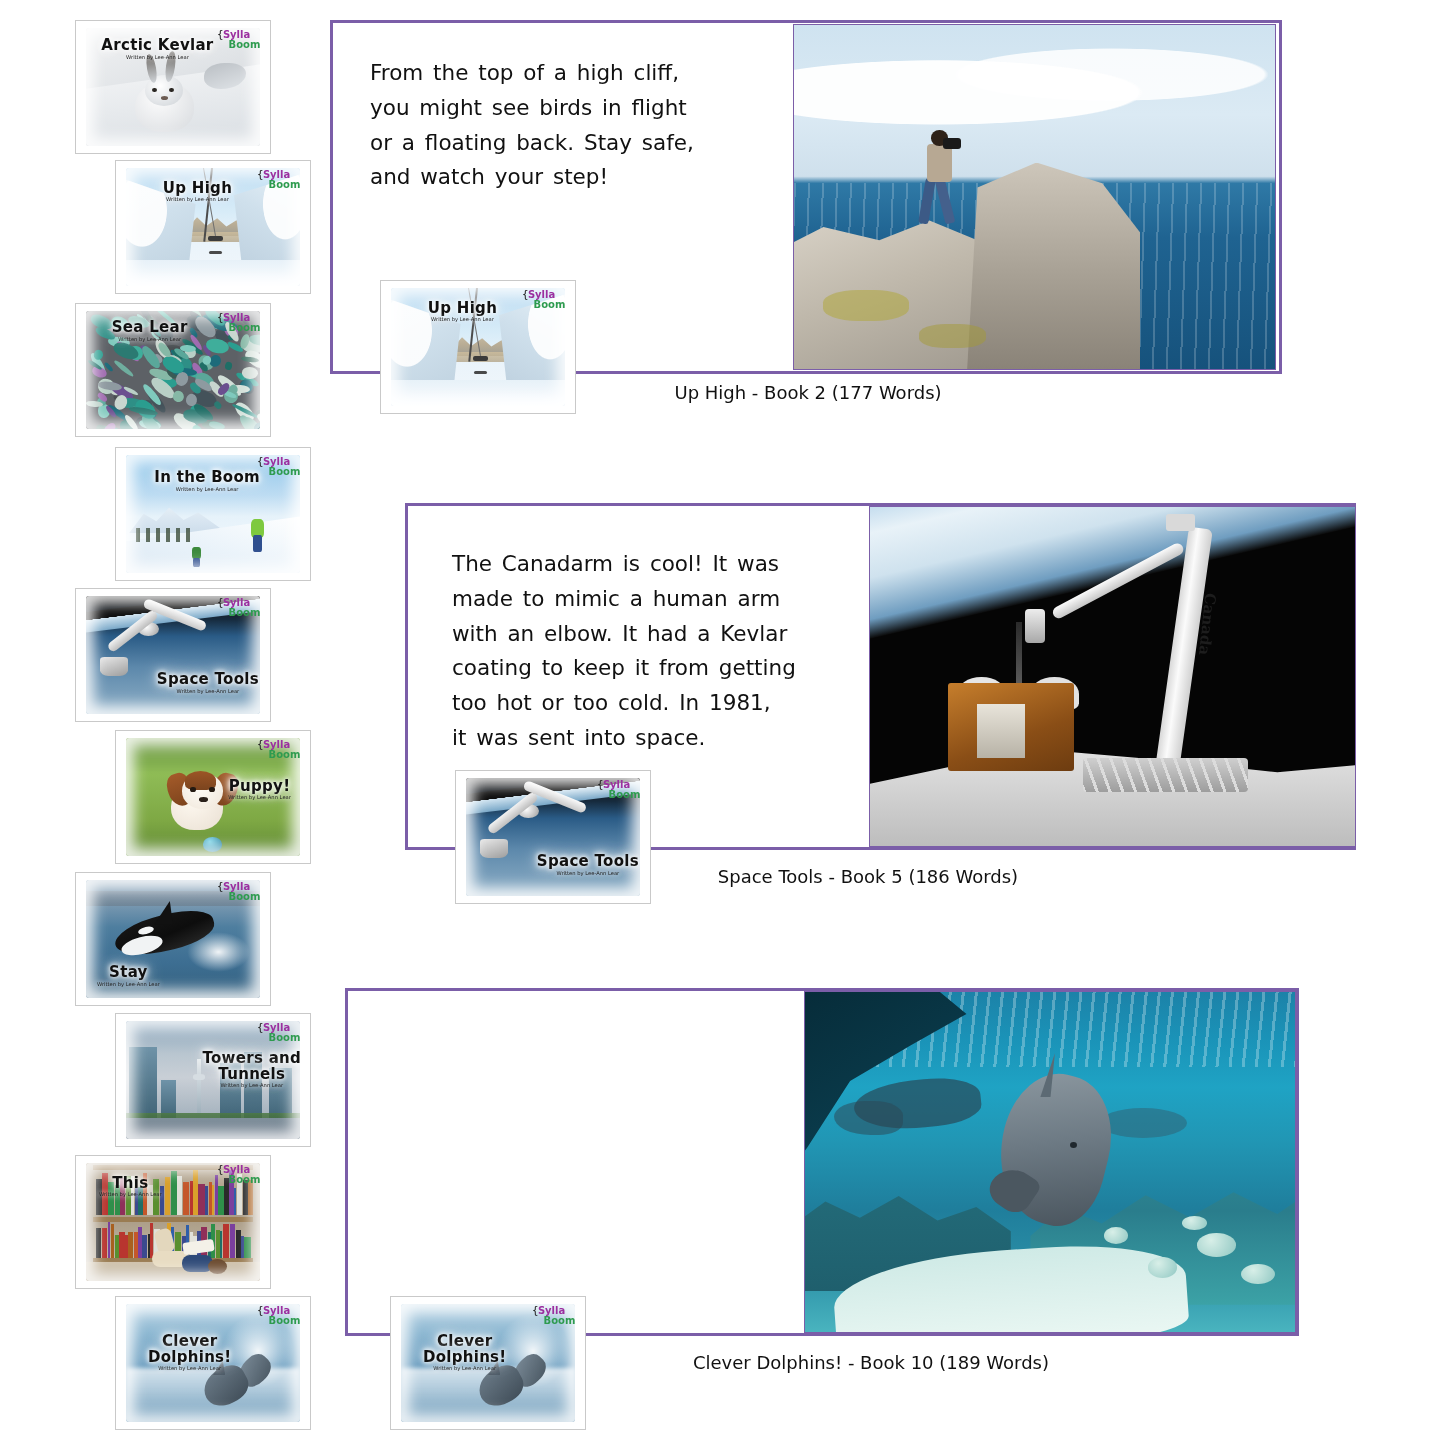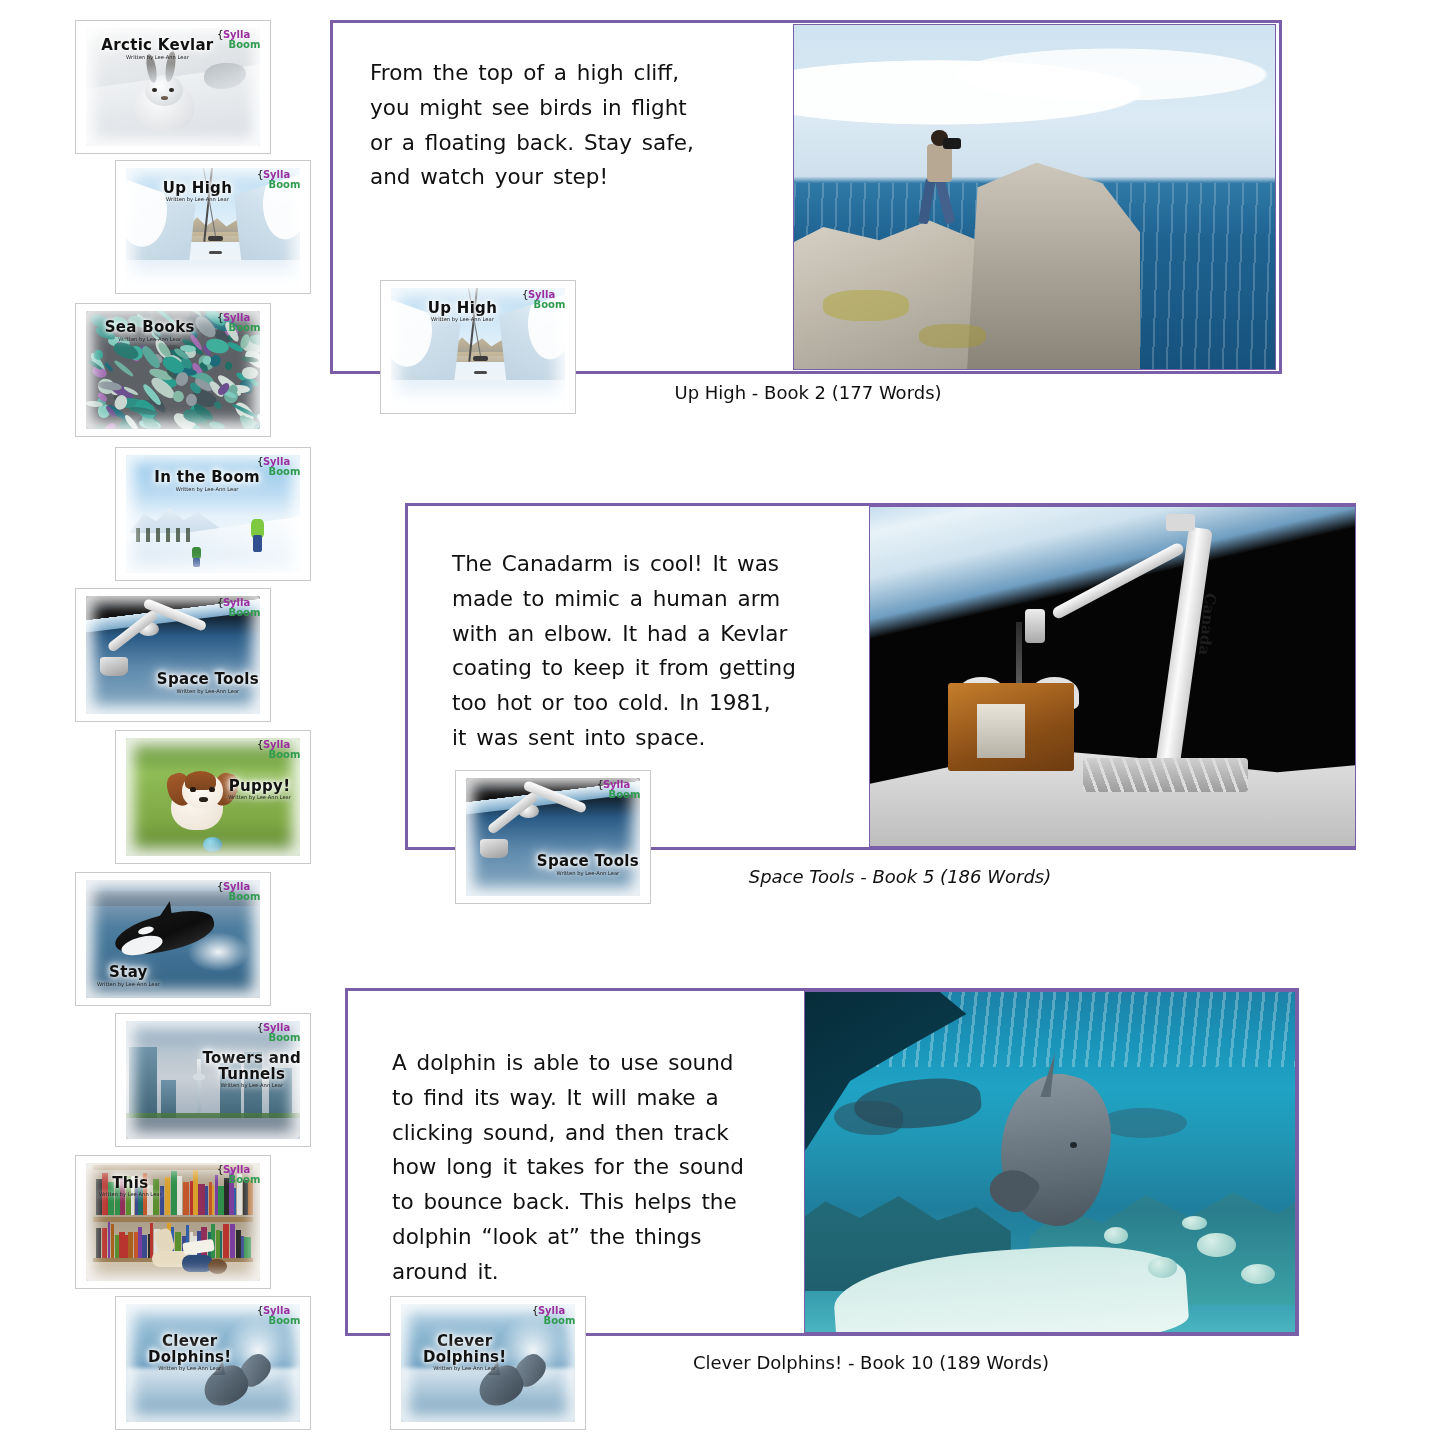--- a/index.html
+++ b/index.html
@@ -484,21 +484,21 @@
           <div class="g" style="left:52.0%;top:51.9%;width:7.0%;height:12.1%;background:#8e9aa0;transform:rotate(28deg);"></div>
           <div class="g" style="left:27.7%;top:77.0%;width:13.4%;height:12.9%;background:#2a9d8f;transform:rotate(38deg);"></div>
           <div class="g" style="left:43.6%;top:39.9%;width:13.2%;height:11.5%;background:#2a9d8f;transform:rotate(29deg);"></div>
           <div class="g" style="left:25.0%;top:82.4%;width:16.4%;height:5.2%;background:#2b7a72;transform:rotate(10deg);"></div>
           <div class="g" style="left:60.2%;top:97.6%;width:7.9%;height:7.5%;background:#3fae9b;transform:rotate(57deg);"></div>
           <div class="g" style="left:40.2%;top:29.4%;width:9.9%;height:6.9%;background:#86b8a6;transform:rotate(51deg);"></div>
         </div>
       <div class="vignette"></div>
     </div>
     <div class="titlebox" style="left:6%;top:12%;width:64%;font-size:15px;">
-      <span>Sea  Books</span>
+      <span>Sea  Lear</span>
       <span class="byline" style="font-size:5.2px;">Written by Lee-Ann Lear</span>
     </div>
     <div class="logo" style="right:5%;top:7%;font-size:10px;">
       <span class="lhead">{</span><span class="l1">Sylla</span><br>
       <span style="margin-left:12px;" class="l3">Boom</span>
     </div>
   </div>
 
   <div class="cover" style="left:115px;top:447px;width:196px;height:134px;">
     <div class="art">
@@ -823,31 +823,24 @@
     <div class="titlebox" style="left:40%;top:63%;width:56%;font-size:15px;">
       <span>Space  Tools</span>
       <span class="byline" style="font-size:5.2px;">Written by Lee-Ann Lear</span>
     </div>
     <div class="logo" style="right:5%;top:7%;font-size:10px;">
       <span class="lhead">{</span><span class="l1">Sylla</span><br>
       <span style="margin-left:12px;" class="l3">Boom</span>
     </div>
   </div>
 
-  <div class="caption" style="left:740px;top:866px;width:320px;font-style:italic;">Space Tools - Book 5 (186 Words)</div>
+  <div class="caption" style="left:708px;top:866px;width:320px;">Space Tools - Book 5 (186 Words)</div>
 
   <div class="panel" style="left:345px;top:988px;width:954px;height:348px;"></div>
 
-  <div class="panel-text" style="left:392px;top:1046px;width:400px;">A  dolphin  is  able  to  use  sound
-to  find its  way.  It  will  make  a
-clicking  sound,  and  then  track
-how  long  it  takes  for  the  sound
-to  bounce  back.  This  helps  the
-dolphin  “look  at”  the  things
-around  it.</div>
 
   <div class="panel-img" style="left:804px;top:991px;width:492px;height:342px;">
     <div class="big-ocean">
       <div class="surface"></div>
       <div class="dbg1"></div>
         <div class="dbg2"></div>
         <div class="dbg3"></div>
       <div class="cave"></div>
       <div class="reefL"></div>
       <div class="reefR"></div>

